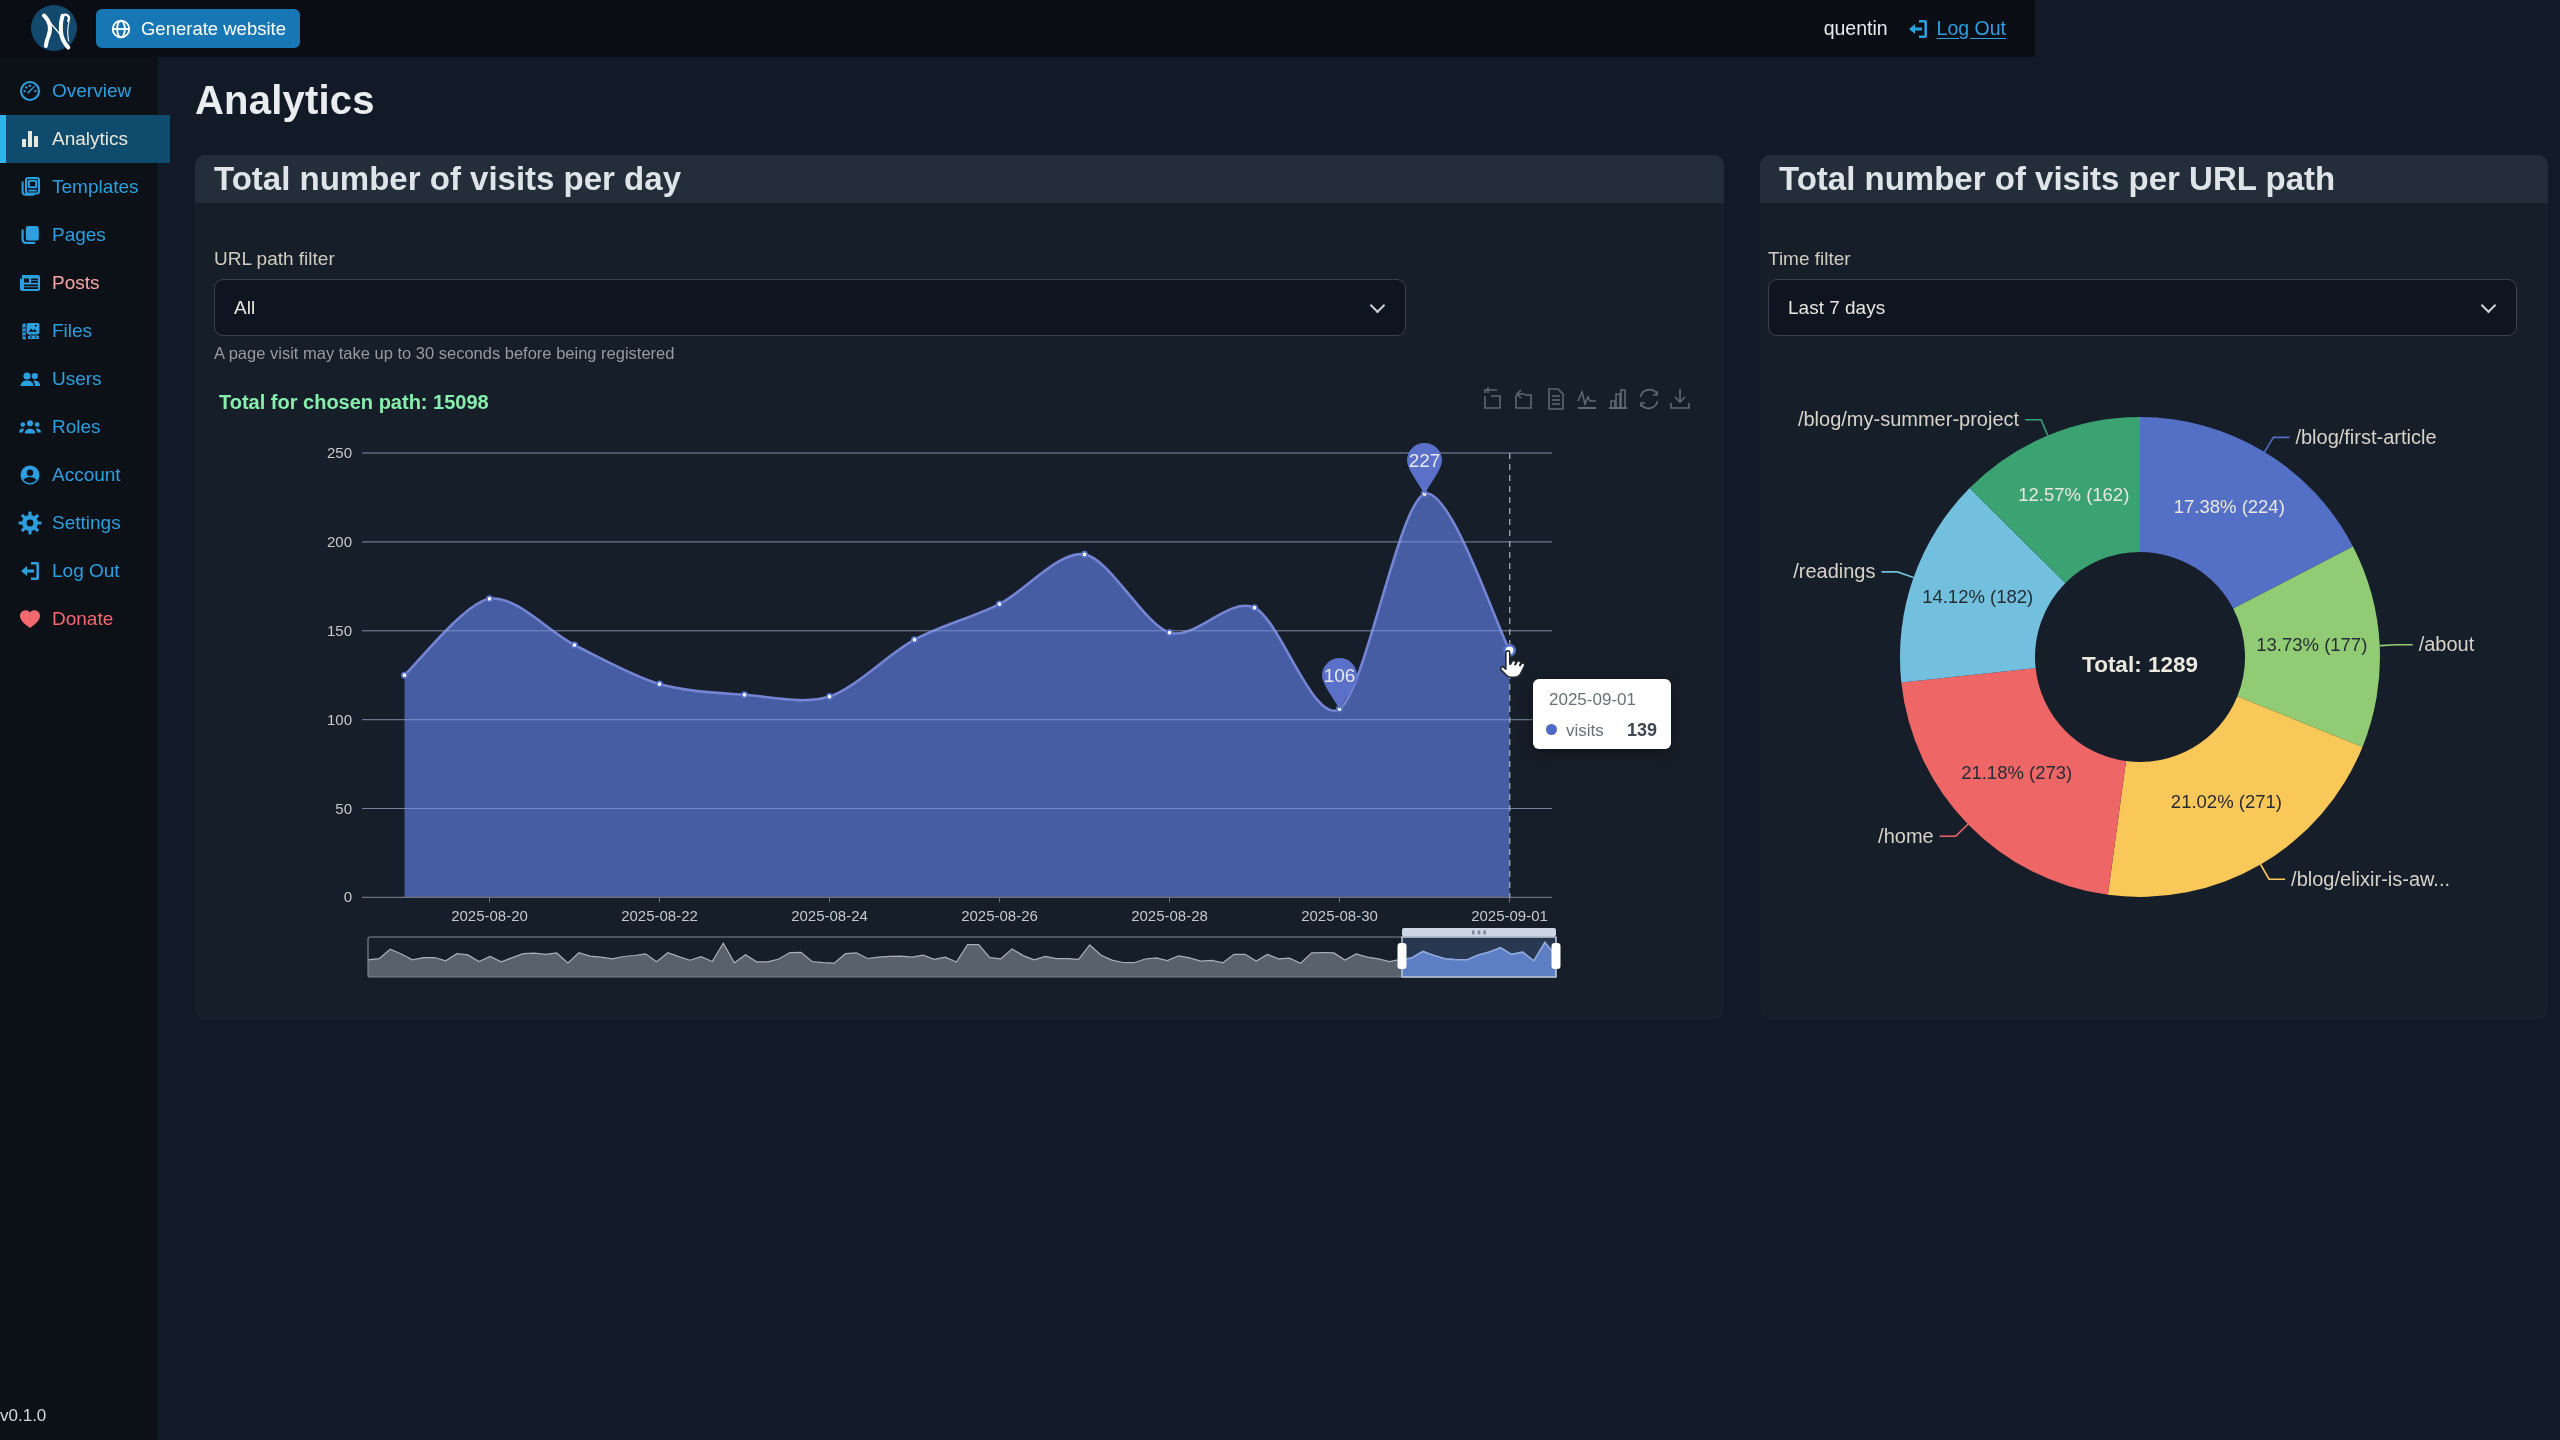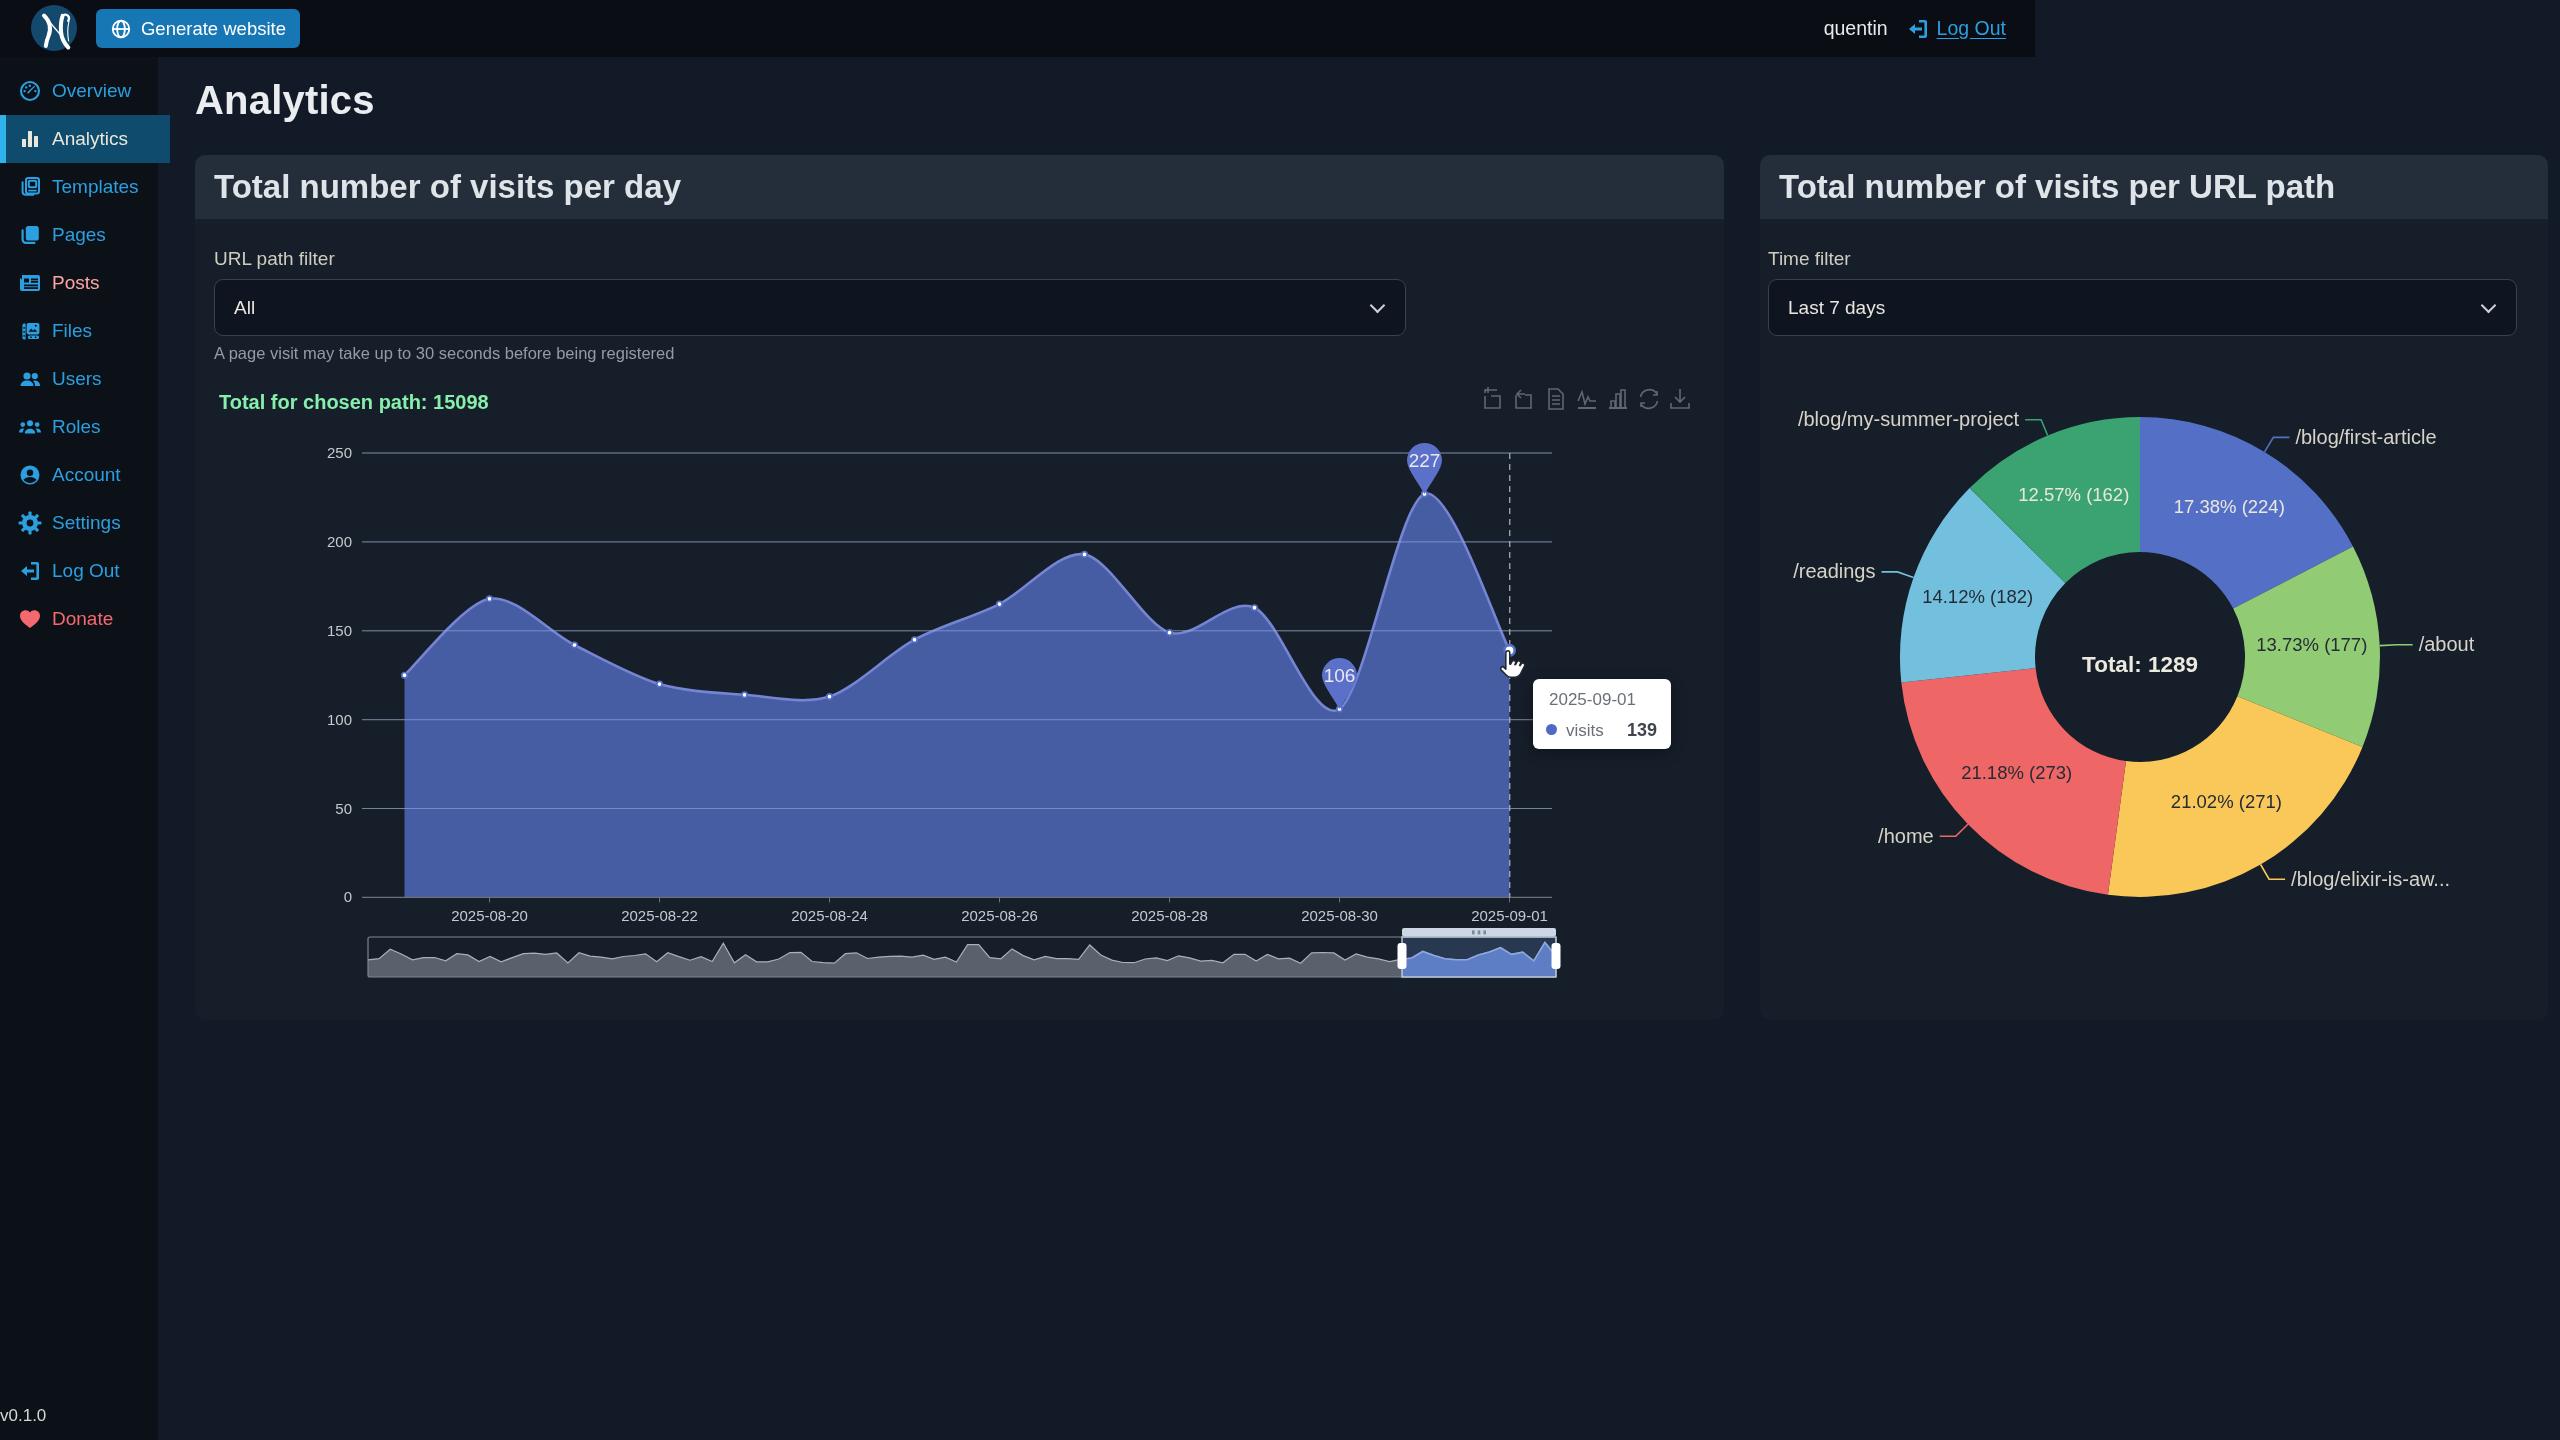--- a/index.html
+++ b/index.html
@@ -8,21 +8,21 @@
 #sidebar { position:absolute; left:0; top:57px; width:158px; height:1383px; background:#0c1118; }
 #main { position:absolute; left:170px; top:57px; width:2390px; height:1383px; background:#131a27; }
 .btn { position:absolute; left:96px; top:9px; width:204px; height:39px; background:#1677b4; border-radius:6px; color:#fff; font-size:18.5px; display:flex; align-items:center; justify-content:center; }
 .tbtext { position:absolute; top:0; height:57px; display:flex; align-items:center; color:#e8eaec; font-size:19.5px; }
 .mi { position:absolute; left:0; width:170px; height:48px; display:flex; align-items:center; font-size:19px; }
 .mi svg { margin:0 10px 0 18px; flex:none; }
 .mi.active { background:#0e4b6d; box-shadow:inset 6px 0 0 #2fb3ea; }
 #ver { position:absolute; left:0; top:1349px; width:170px; text-align:left; color:#d4d8da; font-size:17px; }
 h1 { position:absolute; left:195px; top:78px; font-size:40px; color:#eaedef; letter-spacing:0.2px; }
 .card { position:absolute; top:155px; background:#161e29; border-radius:10px; }
-.cardh { position:absolute; left:0; top:0; width:100%; height:64px; background:#232e3a; border-radius:10px 10px 0 0; display:flex; align-items:center; padding-left:19px; font-size:33px; font-weight:bold; color:#dfe4e9; }
+.cardh { position:absolute; left:0; top:0; width:100%; height:48px; background:#232e3a; border-radius:10px 10px 0 0; display:flex; align-items:center; padding-left:19px; font-size:33px; font-weight:bold; color:#dfe4e9; }
 .flabel { position:absolute; font-size:19px; color:#cfccc0; }
 .select { position:absolute; height:57px; background:#0e1520; border:1px solid #39414e; border-radius:9px; display:flex; align-items:center; padding-left:19px; font-size:19px; color:#e9e6df; }
 .chev { position:absolute; right:22px; top:20px; width:11px; height:11px; border-right:2px solid #cfd3d8; border-bottom:2px solid #cfd3d8; transform:rotate(45deg); }
 .help { position:absolute; left:214px; top:344px; font-size:16.5px; color:#959ba3; }
 .totpath { position:absolute; left:219px; top:391px; font-size:20px; font-weight:bold; color:#86efac; }
 .axl { font-size:15px; fill:#c6c9ce; font-family:"Liberation Sans", sans-serif; }
 .pint { font-size:19px; fill:#e9e8f2; font-family:"Liberation Sans", sans-serif; }
 .pielab { font-size:18.5px; font-family:"Liberation Sans", sans-serif; }
 .pieout { font-size:20px; fill:#d7d3c8; font-family:"Liberation Sans", sans-serif; }
 .pietotal { font-size:22.5px; font-weight:bold; fill:#ece9df; font-family:"Liberation Sans", sans-serif; }

